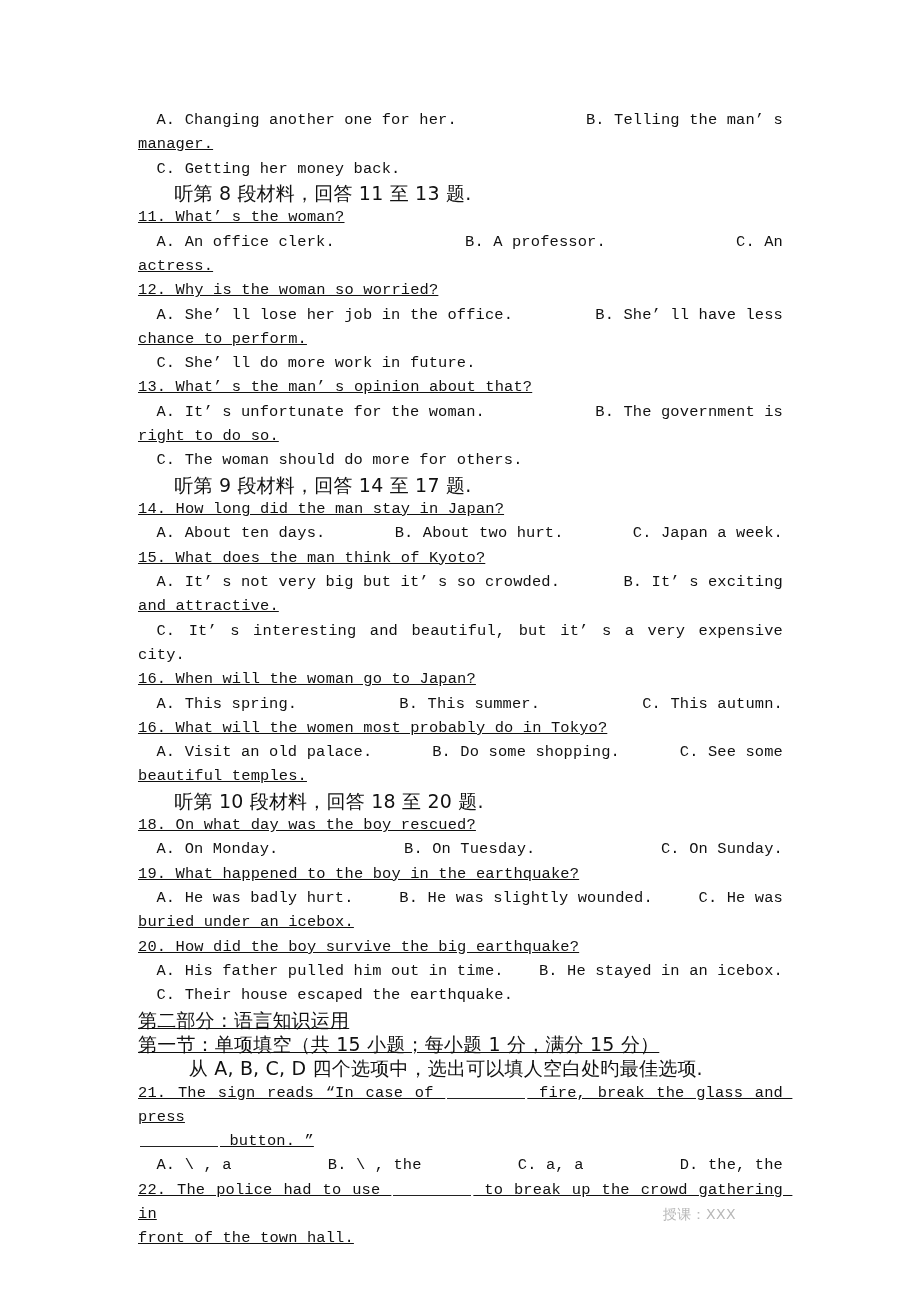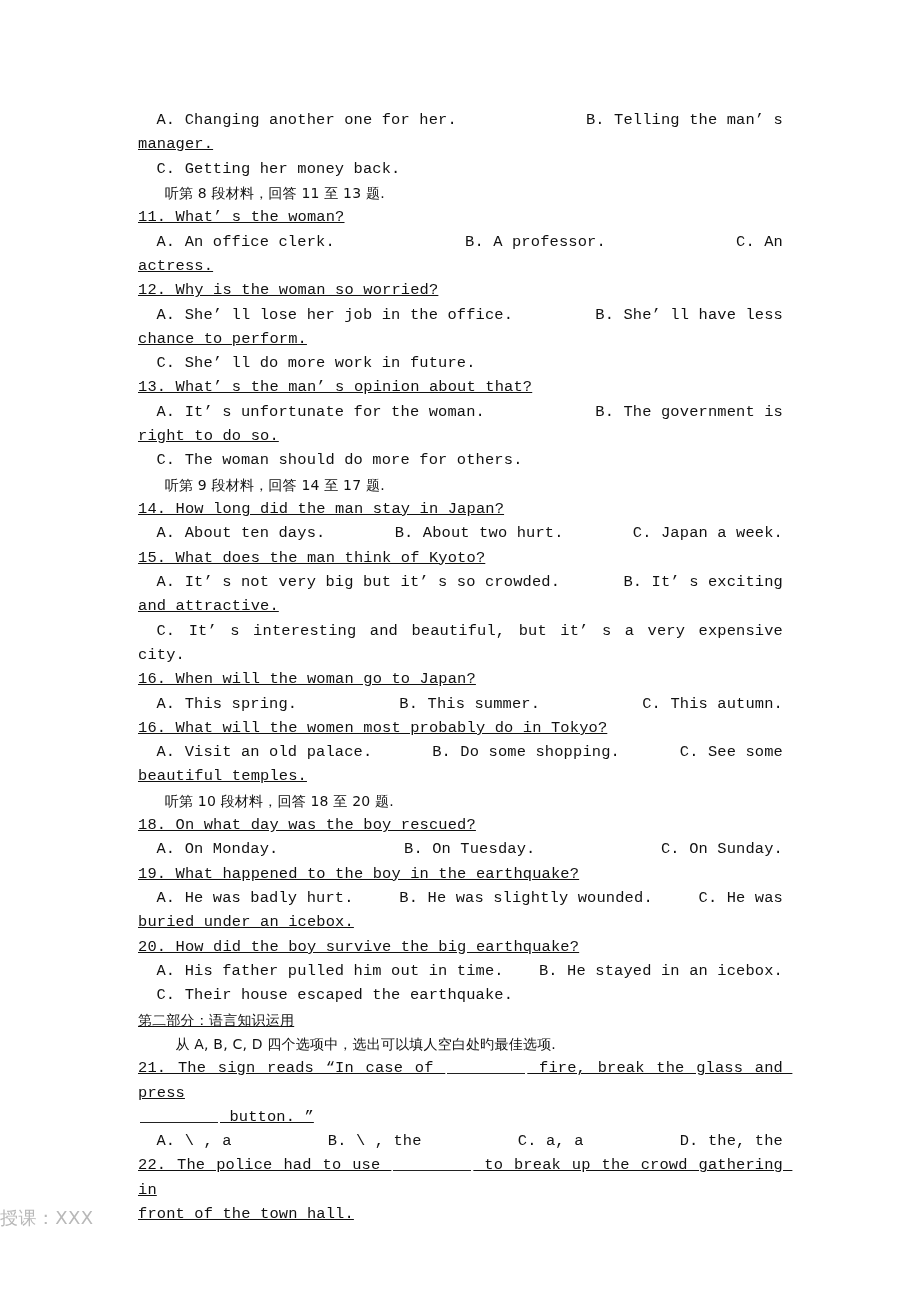--- a/index.html
+++ b/index.html
@@ -34,21 +34,21 @@
     margin: 0;
   }
   
   .ind0 { text-indent: 0; text-decoration: underline; }
   .ind2 { text-indent: 2ch; }
   .ind3 { text-indent: 3ch; }
 
   
   .cn {
     font-family: "DejaVu Sans", "Liberation Sans", sans-serif;
-    font-size: 14px;
+    font-size: 19px;
     line-height: 24.32px;
     text-align: left;
     text-align-last: left;
     white-space: pre-wrap;
     margin: 0;
     letter-spacing: 0.2px;
   }
   .cn.ind3 { text-indent: 3ch; }
   .cn.ind0 { text-indent: 0; }
   .cn.ind4 { text-indent: 4.2ch; }
@@ -73,23 +73,23 @@
     border-bottom: 1px solid #222;
     vertical-align: -2px;
     margin: 0 2px;
   }
 
   .footer {
     position: absolute;
     left: 0;
     top: 1206px;
     width: 736px;
-    text-align: left;
+    text-align: right;
     font-family: "DejaVu Sans", "Liberation Sans", sans-serif;
-    font-size: 18px;
+    font-size: 14px;
     color: #b8b8b8;
     letter-spacing: 0.4px;
   }
 </style>
 </head>
 <body>
 
 <div class="page">
 
   <div class="content" id="content">
@@ -123,20 +123,21 @@
       <div class="cn ind3" id="dir_10">听第 10 段材料，回答 18 至 20 题.</div>
       <div class="ln ind0" id="q18_stem">18. On what day was the boy rescued?</div>
       <div class="opts" id="q18_opts"><span class="pad c1">A. On Monday.</span><span class="spacer"></span><span class="pad">B. On Tuesday.</span><span class="spacer"></span><span class="pad">C. On Sunday.</span></div>
       <div class="ln ind0" id="q19_stem">19. What happened to the boy in the earthquake?</div>
       <div class="opts" id="q19_opts"><span class="pad c1">A. He was badly hurt.</span><span class="spacer"></span><span class="pad">B. He was slightly wounded.</span><span class="spacer"></span><span class="pad">C. He was</span></div>
       <div class="ln ind0" id="q19_opts_wrap">buried under an icebox.</div>
       <div class="ln ind0" id="q20_stem">20. How did the boy survive the big earthquake?</div>
       <div class="opts" id="q20_opt_ab"><span class="pad c1">A. His father pulled him out in time.</span><span class="spacer"></span><span class="pad">B. He stayed in an icebox.</span></div>
       <div class="ln ind2" id="q20_opt_c">C. Their house escaped the earthquake.</div>
       <div class="cn ind0" id="part2_head">第二部分：语言知识运用</div>
+      <div class="cn ind0" id="section1_head">第一节：单项填空（共 15 小题；每小题 1 分，满分 15 分）</div>
       <div class="cn ind4" id="section1_instr">从 A, B, C, D 四个选项中，选出可以填人空白处旳最佳选项.</div>
       <div class="ln ind0" id="q21_stem">21. The sign reads “In case of <span class="blank"></span> fire, break the glass and press</div>
       <div class="ln ind0" id="q21_stem_wrap"><span class="blank"></span> button. ”</div>
       <div class="opts" id="q21_opts"><span class="pad c1">A. \ , a</span><span class="spacer"></span><span class="pad">B. \ , the</span><span class="spacer"></span><span class="pad">C. a, a</span><span class="spacer"></span><span class="pad">D. the, the</span></div>
       <div class="ln ind0" id="q22_stem">22. The police had to use <span class="blank"></span> to break up the crowd gathering in</div>
       <div class="ln ind0" id="q22_stem_wrap">front of the town hall.</div>
     </div>
 
   <div class="footer">授课：XXX</div>
 

